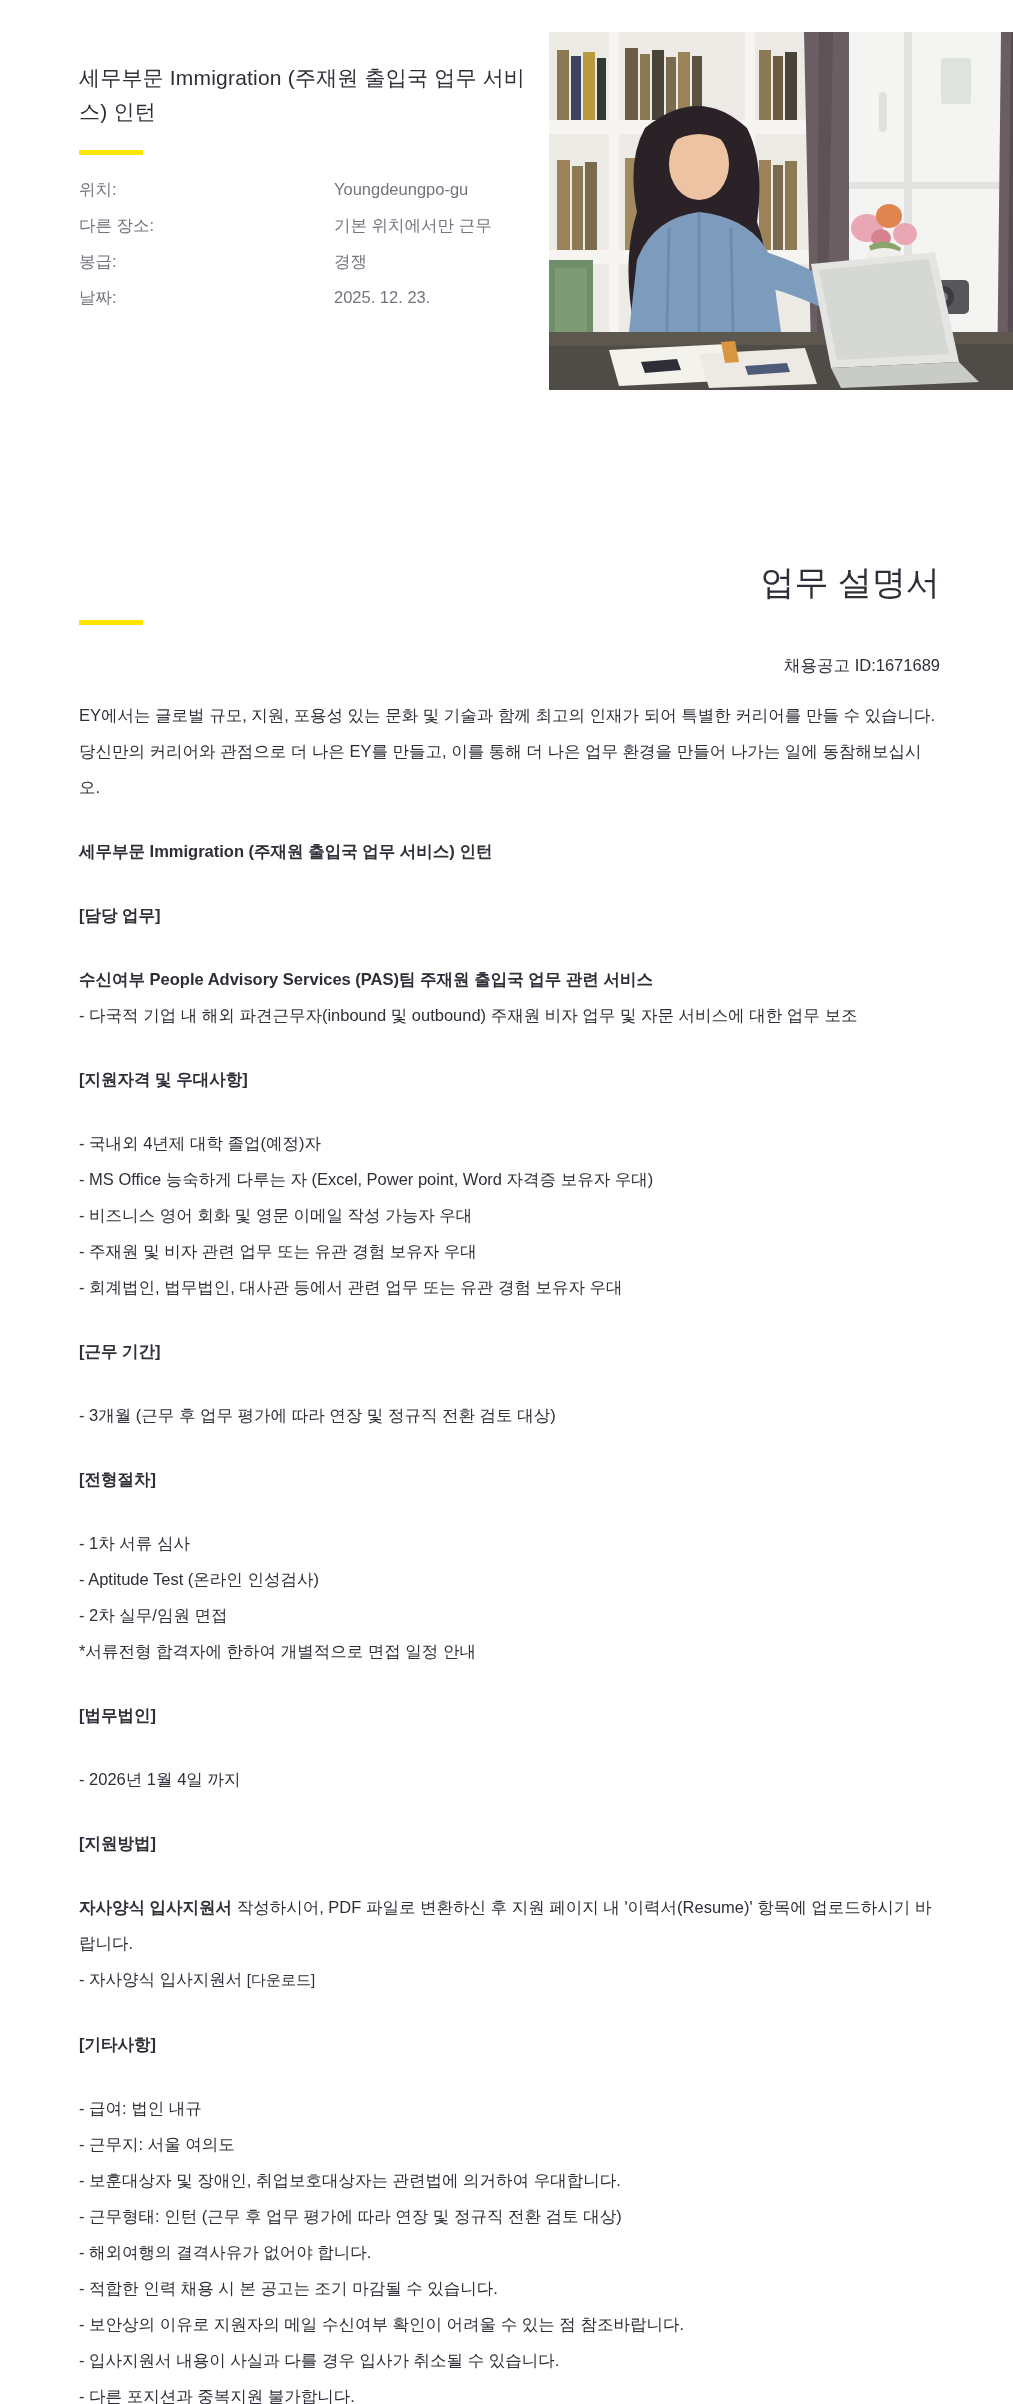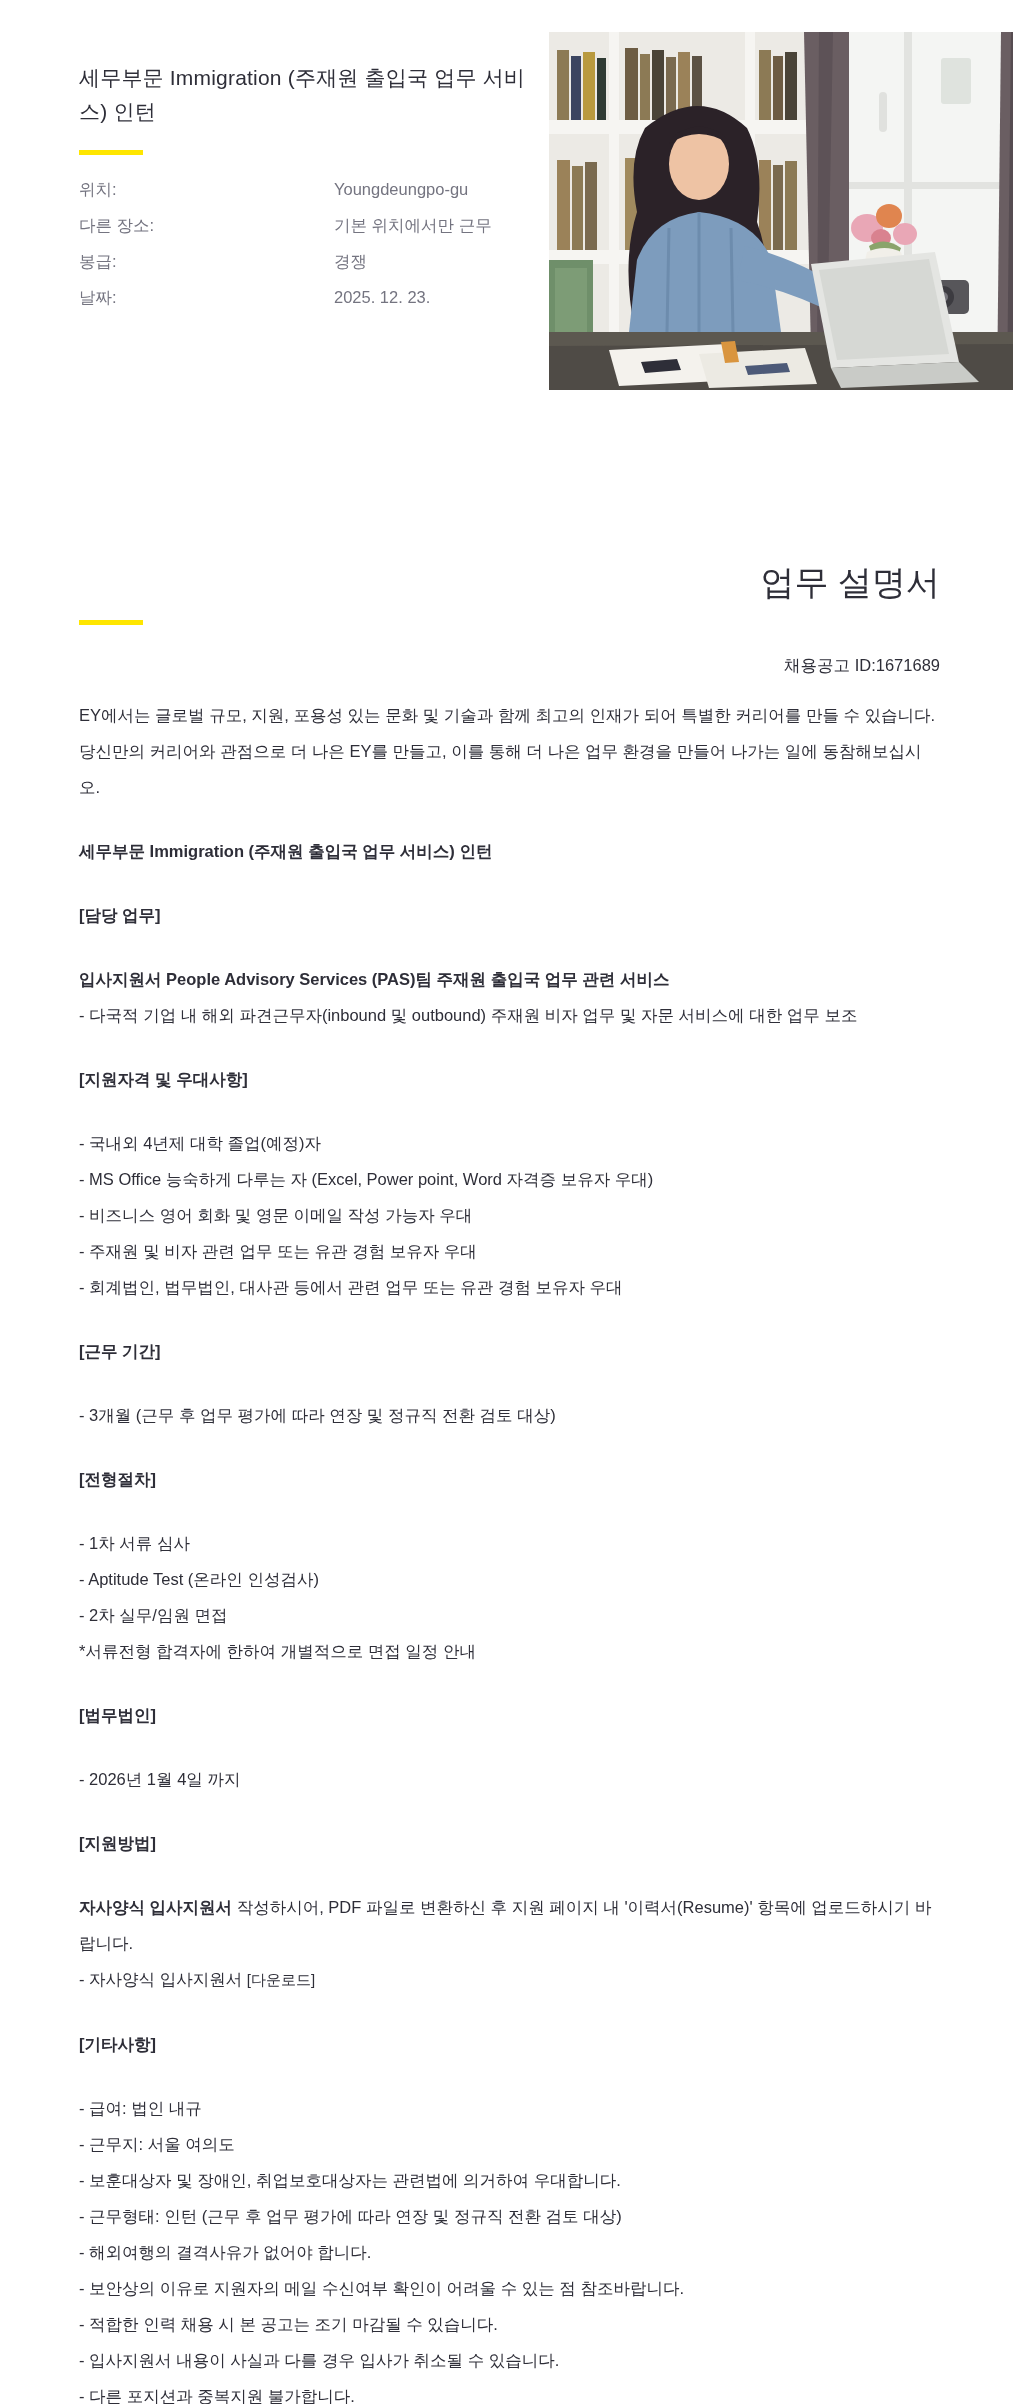--- a/index.html
+++ b/index.html
@@ -212,21 +212,21 @@
     </div>
 
     <div class="blocks">
         <div class="line t">EY에서는 글로벌 규모, 지원, 포용성 있는 문화 및 기술과 함께 최고의 인재가 되어 특별한 커리어를 만들 수 있습니다.</div>
         <div class="line t">당신만의 커리어와 관점으로 더 나은 EY를 만들고, 이를 통해 더 나은 업무 환경을 만들어 나가는 일에 동참해보십시오.</div>
         <div class="line sp"></div>
         <div class="line b">세무부문 Immigration (주재원 출입국 업무 서비스) 인턴</div>
         <div class="line sp"></div>
         <div class="line b">[담당 업무]</div>
         <div class="line sp"></div>
-        <div class="line b">입사지원서 People Advisory Services (PAS)팀 주재원 출입국 업무 관련 서비스</div>
+        <div class="line b">수신여부 People Advisory Services (PAS)팀 주재원 출입국 업무 관련 서비스</div>
         <div class="line t">- 다국적 기업 내 해외 파견근무자(inbound 및 outbound) 주재원 비자 업무 및 자문 서비스에 대한 업무 보조</div>
         <div class="line sp"></div>
         <div class="line b">[지원자격 및 우대사항]</div>
         <div class="line sp"></div>
         <div class="line t">- 국내외 4년제 대학 졸업(예정)자</div>
         <div class="line t">- MS Office 능숙하게 다루는 자 (Excel, Power point, Word 자격증 보유자 우대)</div>
         <div class="line t">- 비즈니스 영어 회화 및 영문 이메일 작성 가능자 우대</div>
         <div class="line t">- 주재원 및 비자 관련 업무 또는 유관 경험 보유자 우대</div>
         <div class="line t">- 회계법인, 법무법인, 대사관 등에서 관련 업무 또는 유관 경험 보유자 우대</div>
         <div class="line sp"></div>
@@ -250,21 +250,21 @@
         <div class="line lead"><span class="bold">자사양식 입사지원서</span><span> 작성하시어, PDF 파일로 변환하신 후 지원 페이지 내 '이력서(Resume)' 항목에 업로드하시기 바랍니다.</span></div>
         <div class="line dl"><span>- 자사양식 입사지원서 </span><span class="small-link">[다운로드]</span></div>
         <div class="line sp"></div>
         <div class="line b">[기타사항]</div>
         <div class="line sp"></div>
         <div class="line t">- 급여: 법인 내규</div>
         <div class="line t">- 근무지: 서울 여의도</div>
         <div class="line t">- 보훈대상자 및 장애인, 취업보호대상자는 관련법에 의거하여 우대합니다.</div>
         <div class="line t">- 근무형태: 인턴 (근무 후 업무 평가에 따라 연장 및 정규직 전환 검토 대상)</div>
         <div class="line t">- 해외여행의 결격사유가 없어야 합니다.</div>
+        <div class="line t">- 적합한 인력 채용 시 본 공고는 조기 마감될 수 있습니다.</div>
         <div class="line t">- 보안상의 이유로 지원자의 메일 수신여부 확인이 어려울 수 있는 점 참조바랍니다.</div>
-        <div class="line t">- 적합한 인력 채용 시 본 공고는 조기 마감될 수 있습니다.</div>
         <div class="line t">- 입사지원서 내용이 사실과 다를 경우 입사가 취소될 수 있습니다.</div>
         <div class="line t">- 다른 포지션과 중복지원 불가합니다.</div>
         <div class="line t">- 문의: Recruiting@kr.ey.com</div>
       </div>
   </main>
 
 </div>
 
 </body></html>

